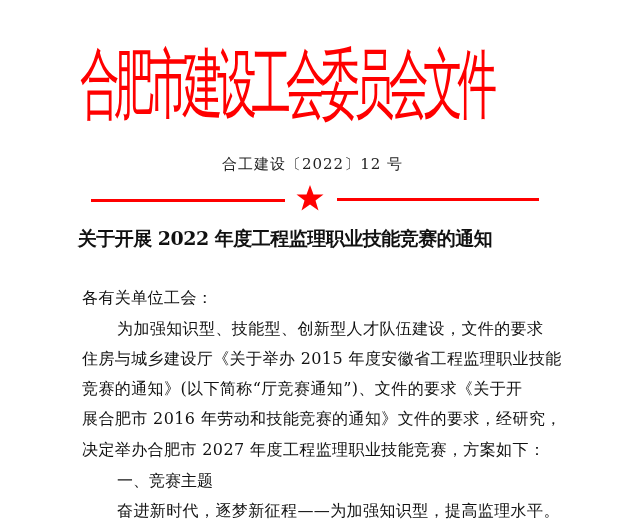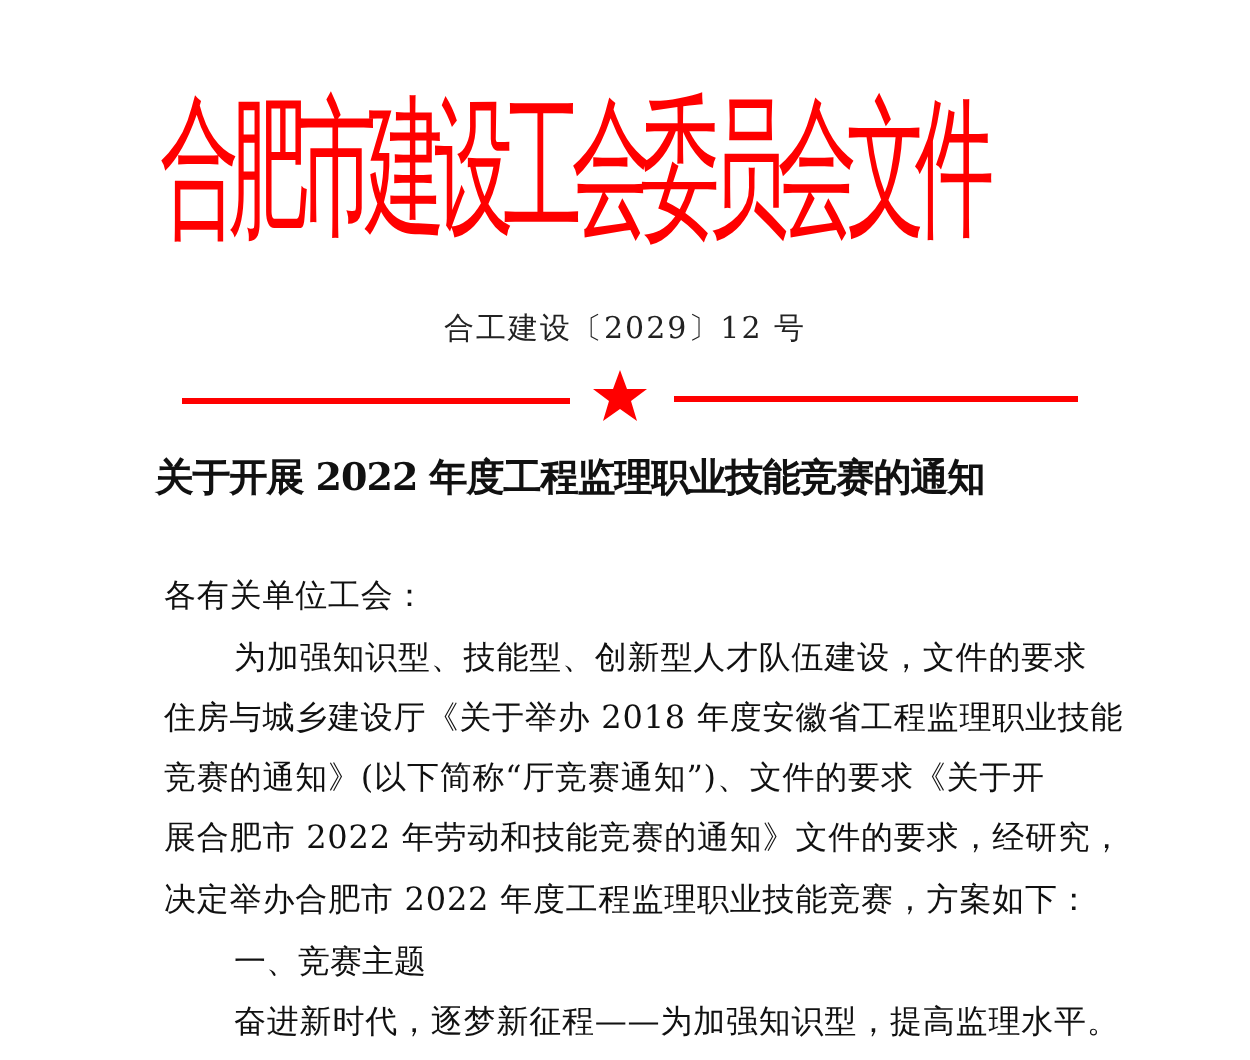--- a/index.html
+++ b/index.html
@@ -18,34 +18,34 @@
   .body { font-family:"DejaVu Serif", serif; font-size:16px; color:#111; letter-spacing:0.4px; }
   .h1 { font-family:"DejaVu Sans", sans-serif; font-weight:normal; font-size:16px; color:#111; }
 </style>
 </head>
 <body>
 
 <div class="abs red-title">
   <span style="width:880px;">合肥市建设工会委员会文件</span>
 </div>
 
-<div class="abs docno">合工建设〔2029〕12 号</div>
+<div class="abs docno">合工建设〔2022〕12 号</div>
 
 <div class="abs rule" style="left:91px; top:199px; width:194px;"></div>
 <div class="abs star">
   <svg width="30" height="30" viewBox="0 0 30 30">
       <polygon fill="#ff0000" points="15,2 18.5,11.5 28.5,11.5 20.5,17.5 23.5,27.5 15,21.5 6.5,27.5 9.5,17.5 1.5,11.5 11.5,11.5"></polygon>
     </svg>
 </div>
 <div class="abs rule" style="left:337px; top:198px; width:202px;"></div>
 
 <div class="abs headline">关于开展 2022 年度工程监理职业技能竞赛的通知</div>
 
 <div class="abs body" style="left:82px; top:288px;">各有关单位工会：</div>
 
 <div class="abs body" style="left:117px; top:319px;">为加强知识型、技能型、创新型人才队伍建设，文件的要求</div>
-<div class="abs body" style="left:82px; top:349px;">住房与城乡建设厅《关于举办 2018 年度安徽省工程监理职业技能</div>
+<div class="abs body" style="left:82px; top:349px;">住房与城乡建设厅《关于举办 2015 年度安徽省工程监理职业技能</div>
 <div class="abs body" style="left:82px; top:379px;">竞赛的通知》(以下简称“厅竞赛通知”)、文件的要求《关于开</div>
-<div class="abs body" style="left:82px; top:409px;">展合肥市 2022 年劳动和技能竞赛的通知》文件的要求，经研究，</div>
-<div class="abs body" style="left:82px; top:440px;">决定举办合肥市 2022 年度工程监理职业技能竞赛，方案如下：</div>
+<div class="abs body" style="left:82px; top:409px;">展合肥市 2016 年劳动和技能竞赛的通知》文件的要求，经研究，</div>
+<div class="abs body" style="left:82px; top:440px;">决定举办合肥市 2027 年度工程监理职业技能竞赛，方案如下：</div>
 
 <div class="abs h1" style="left:117px; top:471px;">一、竞赛主题</div>
 <div class="abs body" style="left:117px; top:501px;">奋进新时代，逐梦新征程——为加强知识型，提高监理水平。</div>
 
 </body></html>

